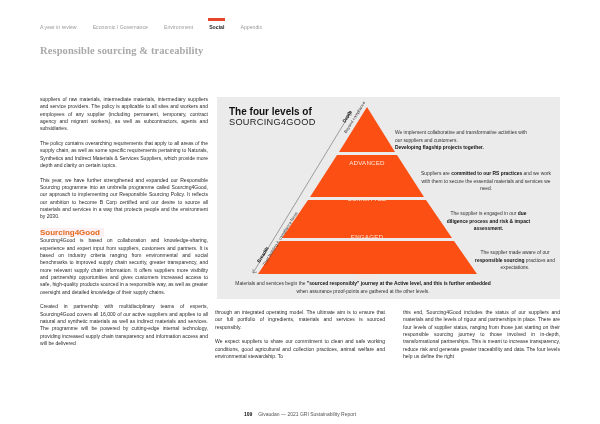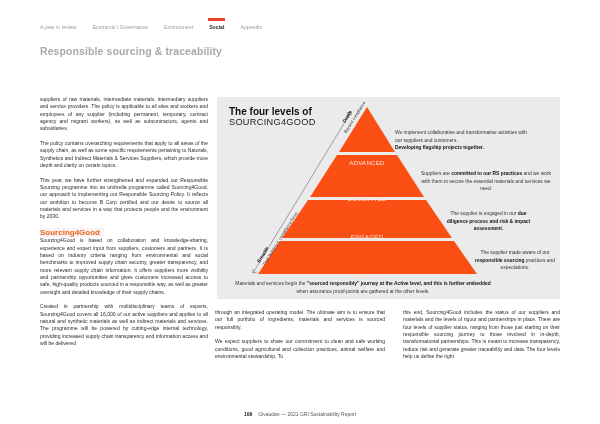--- a/index.html
+++ b/index.html
@@ -4,21 +4,21 @@
 <style>
   * { margin: 0; padding: 0; box-sizing: border-box; }
   html, body { width: 600px; height: 424px; background: #ffffff; overflow: hidden; }
   body { position: relative; font-family: "Liberation Sans", "DejaVu Sans", sans-serif; color: #2a2a2a; }
 
   .nav { position: absolute; top: 24px; left: 40px; display: flex; font-size: 5.2px; color: #9a9a9a; }
   .nav .item { position: relative; margin-right: 16px; white-space: nowrap; }
   .nav .item.active { color: #1e1e1e; font-weight: bold; }
   .nav .item.active::before { content: ""; position: absolute; left: -1px; right: -1px; top: -6px; height: 3px; background: #e8442a; }
 
-  .title { position: absolute; top: 45px; left: 40px; font-family: Liberation Sans, sans-serif; font-size: 10.5px; color: #a9a9a9; letter-spacing: 0.1px; }
+  .title { position: absolute; top: 45px; left: 40px; font-family: Liberation Serif, serif; font-size: 10.5px; color: #a9a9a9; letter-spacing: 0.1px; }
 
   .col { position: absolute; font-size: 5.05px; line-height: 7.35px; color: #2b2b2b; text-align: justify; }
   .col p { margin-bottom: 7.3px; }
   .col1 { left: 40px; top: 96px; width: 168px; }
   .col2 { left: 215px; top: 309px; width: 170px; }
   .col3 { left: 403px; top: 309px; width: 157px; }
   .subhead { font-size: 8px; line-height: 9px; font-weight: bold; color: #e56a1a; margin-bottom: 0; display: inline-block; background: #fcf0f4; padding-right: 4px; }
 
   .box { position: absolute; left: 217px; top: 97px; width: 343px; height: 202px; background: #ebebeb; }
   .box-title { position: absolute; left: 12px; top: 9px; }

